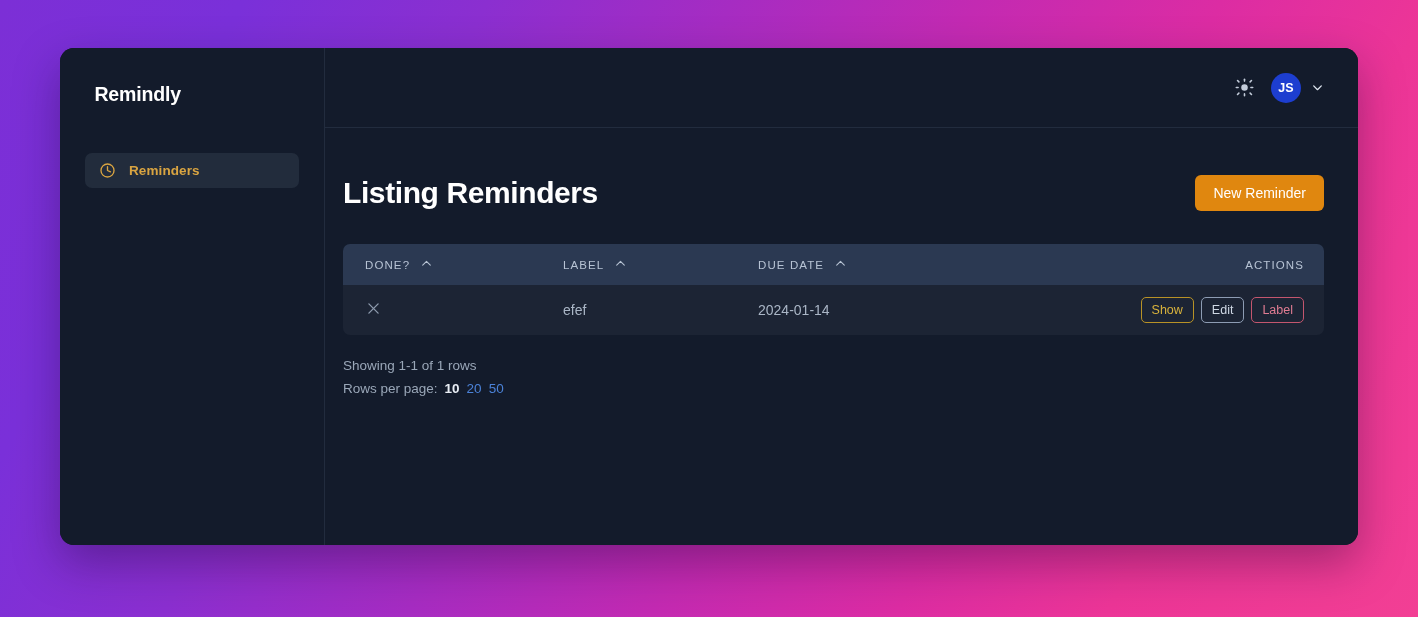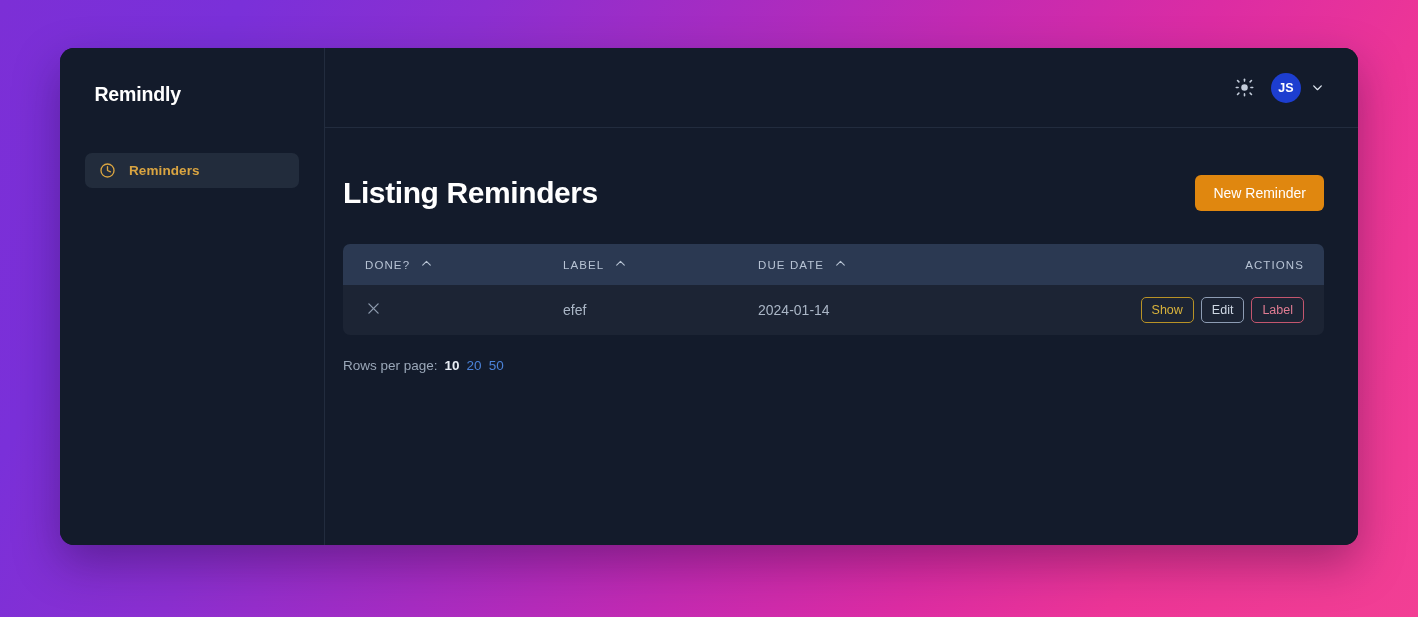--- a/index.html
+++ b/index.html
@@ -361,20 +361,21 @@
                   <button class="chip chip-edit">Edit</button>
                   <button class="chip chip-delete">Label</button>
                 </span>
               </td>
             </tr>
           </tbody>
         </table>
       </div>
 
       <div class="table-footer">
+        <div>Showing 1-1 of 1 rows</div>
         <div class="rows-line">
           <span class="rows-label">Rows per page:</span>
           <span class="page-size active">10</span>
           <span class="page-size">20</span>
           <span class="page-size">50</span>
         </div>
       </div>
 
     </div>
   </section>

